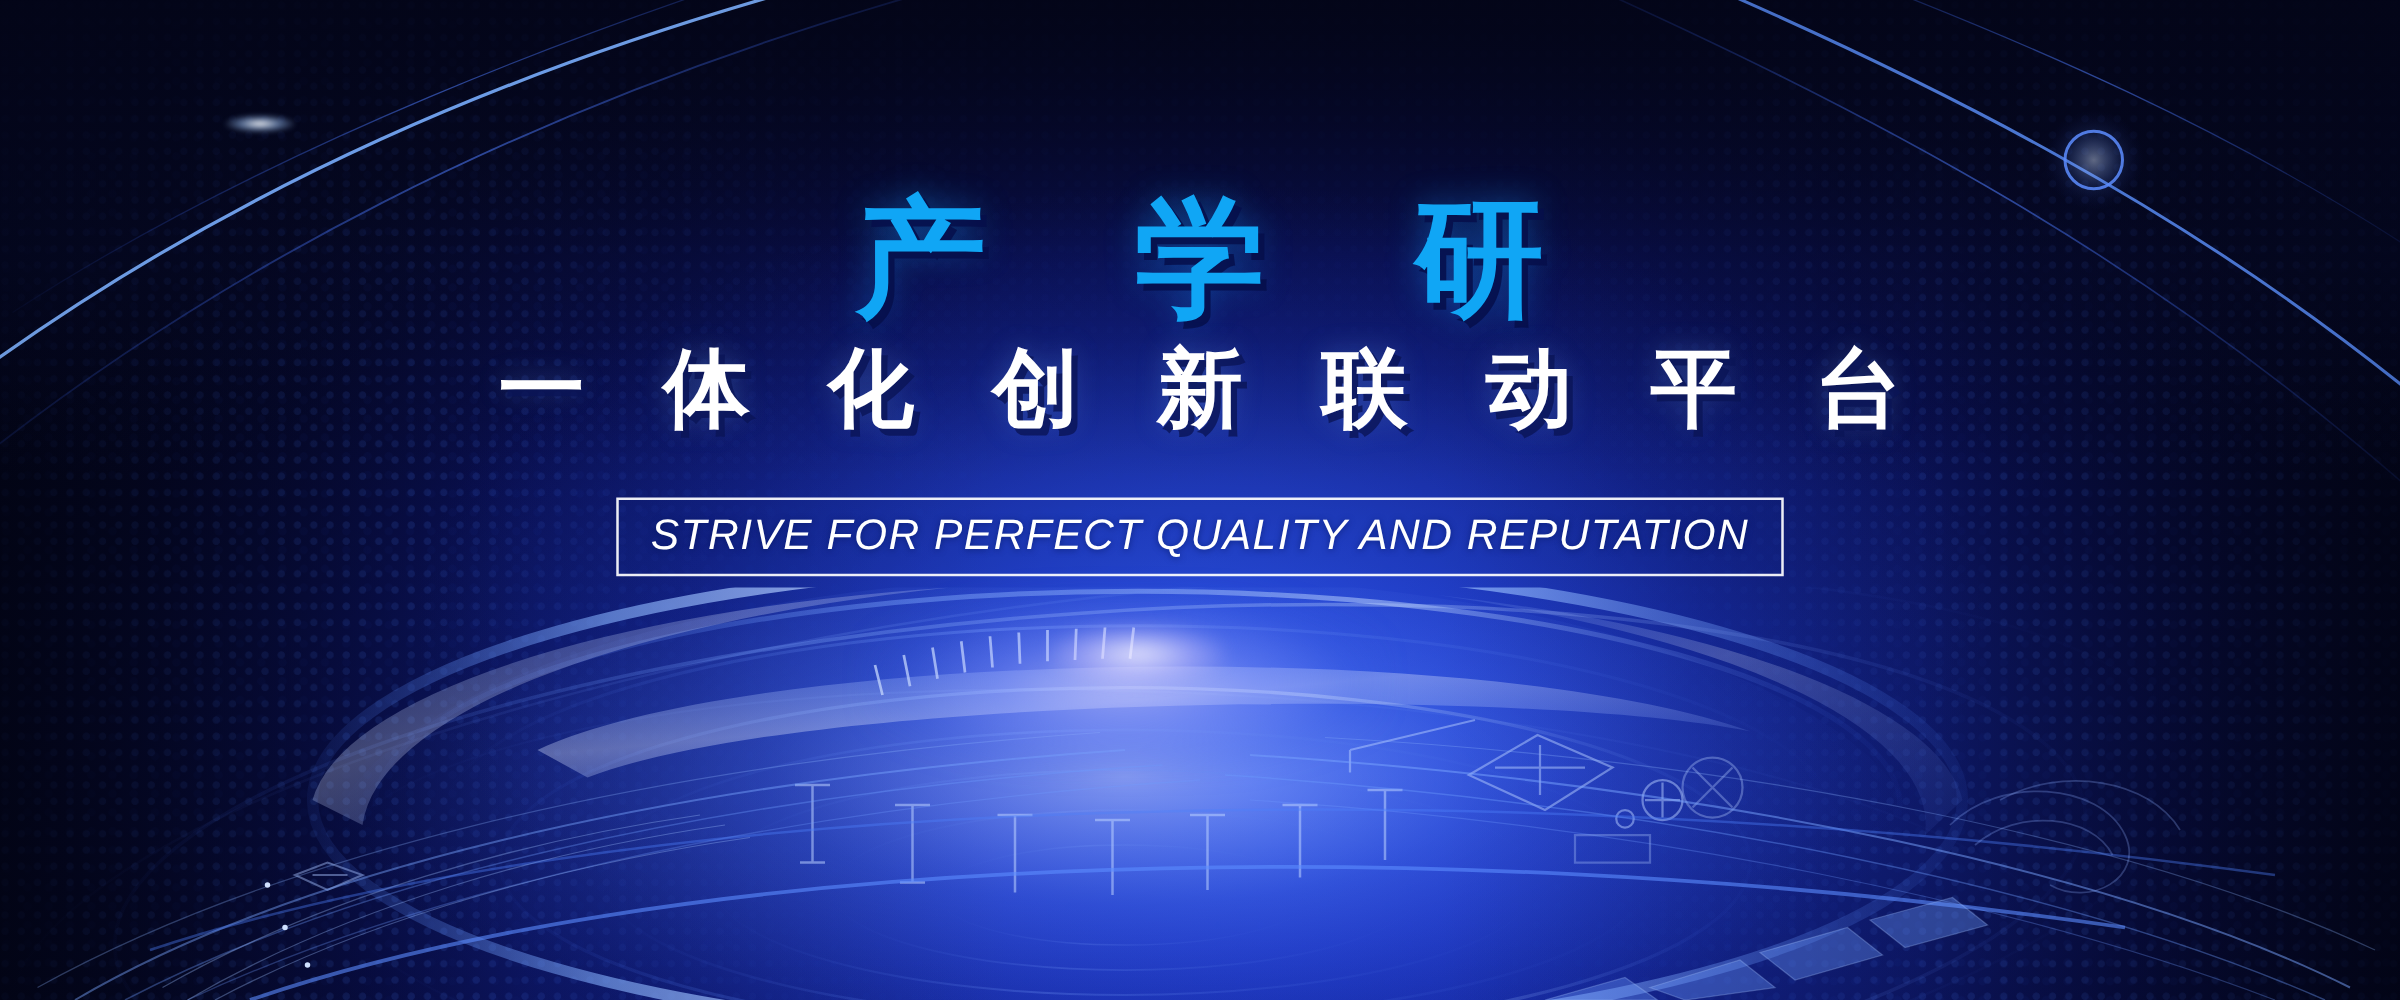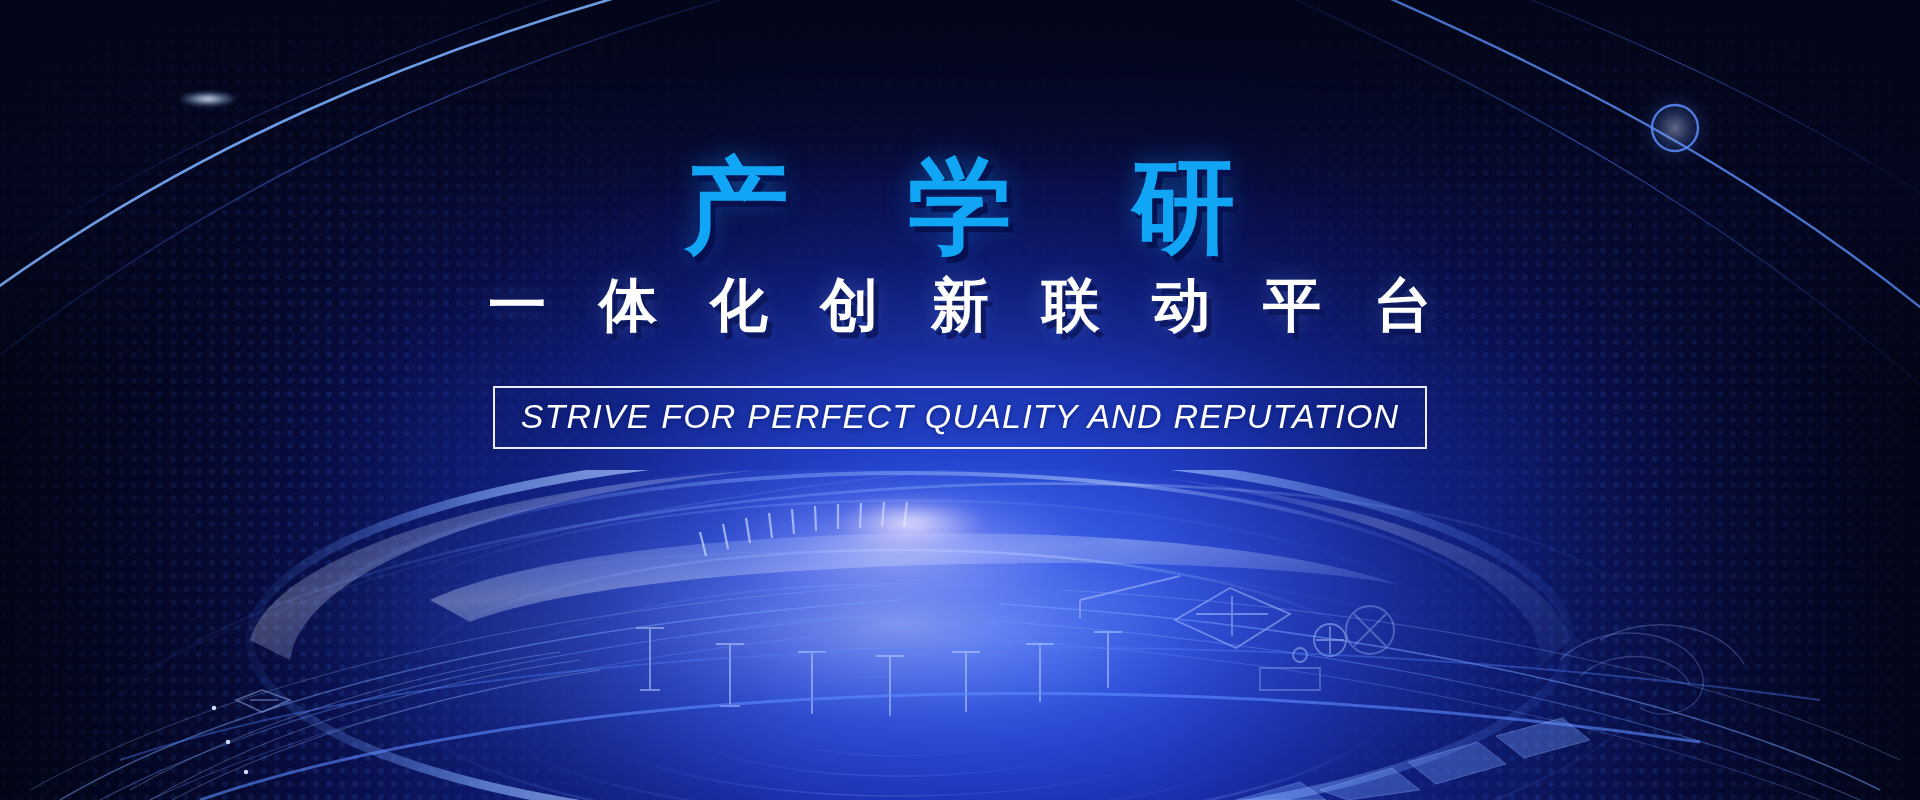--- a/index.html
+++ b/index.html
@@ -69,21 +69,21 @@
     letter-spacing:.40em;
     text-indent:.40em;
     text-shadow:
       5px 6px 0 rgba(6,14,74,.85),
       0 0 26px rgba(24,150,255,.45);
     font-family:"DejaVu Sans","Liberation Sans",sans-serif;
     white-space:nowrap;
   }
   .title-cn-2{
     margin-top:14px;
-    font-size:58px;
+    font-size:69px;
     font-weight:700;
     line-height:1.1;
     color:#ffffff;
     letter-spacing:.28em;
     text-indent:.28em;
     text-shadow:
       5px 6px 0 rgba(10,20,86,.80),
       0 0 22px rgba(120,180,255,.30);
     font-family:"DejaVu Sans","Liberation Sans",sans-serif;
     white-space:nowrap;

